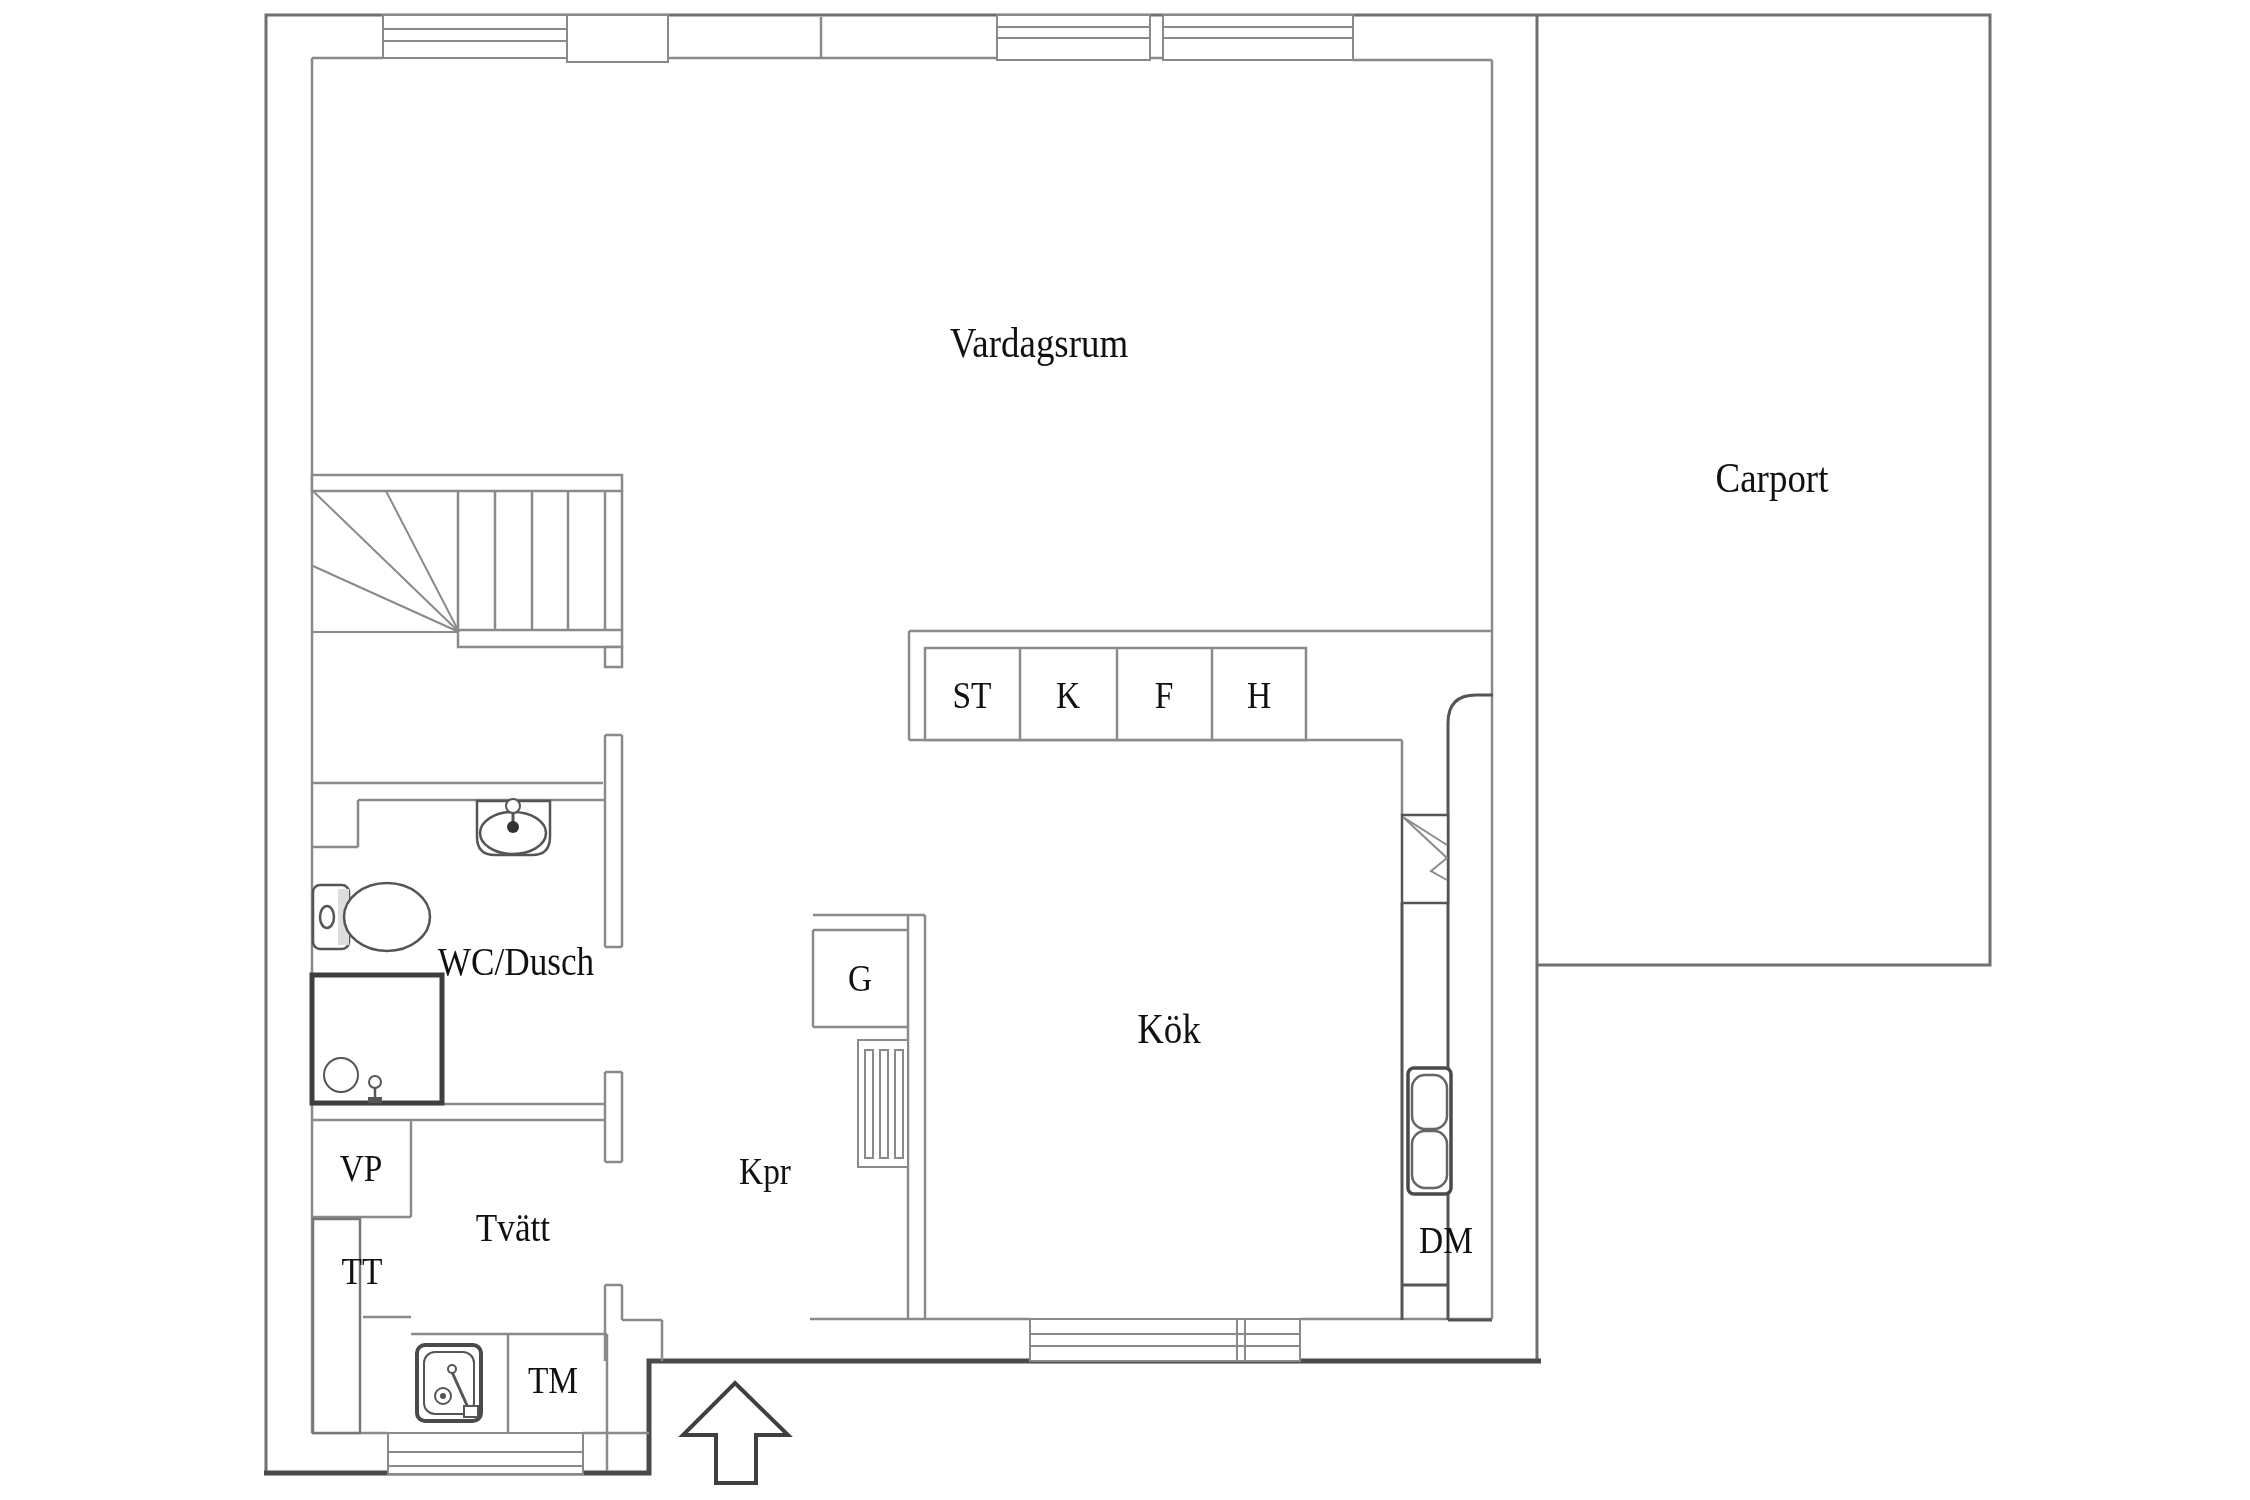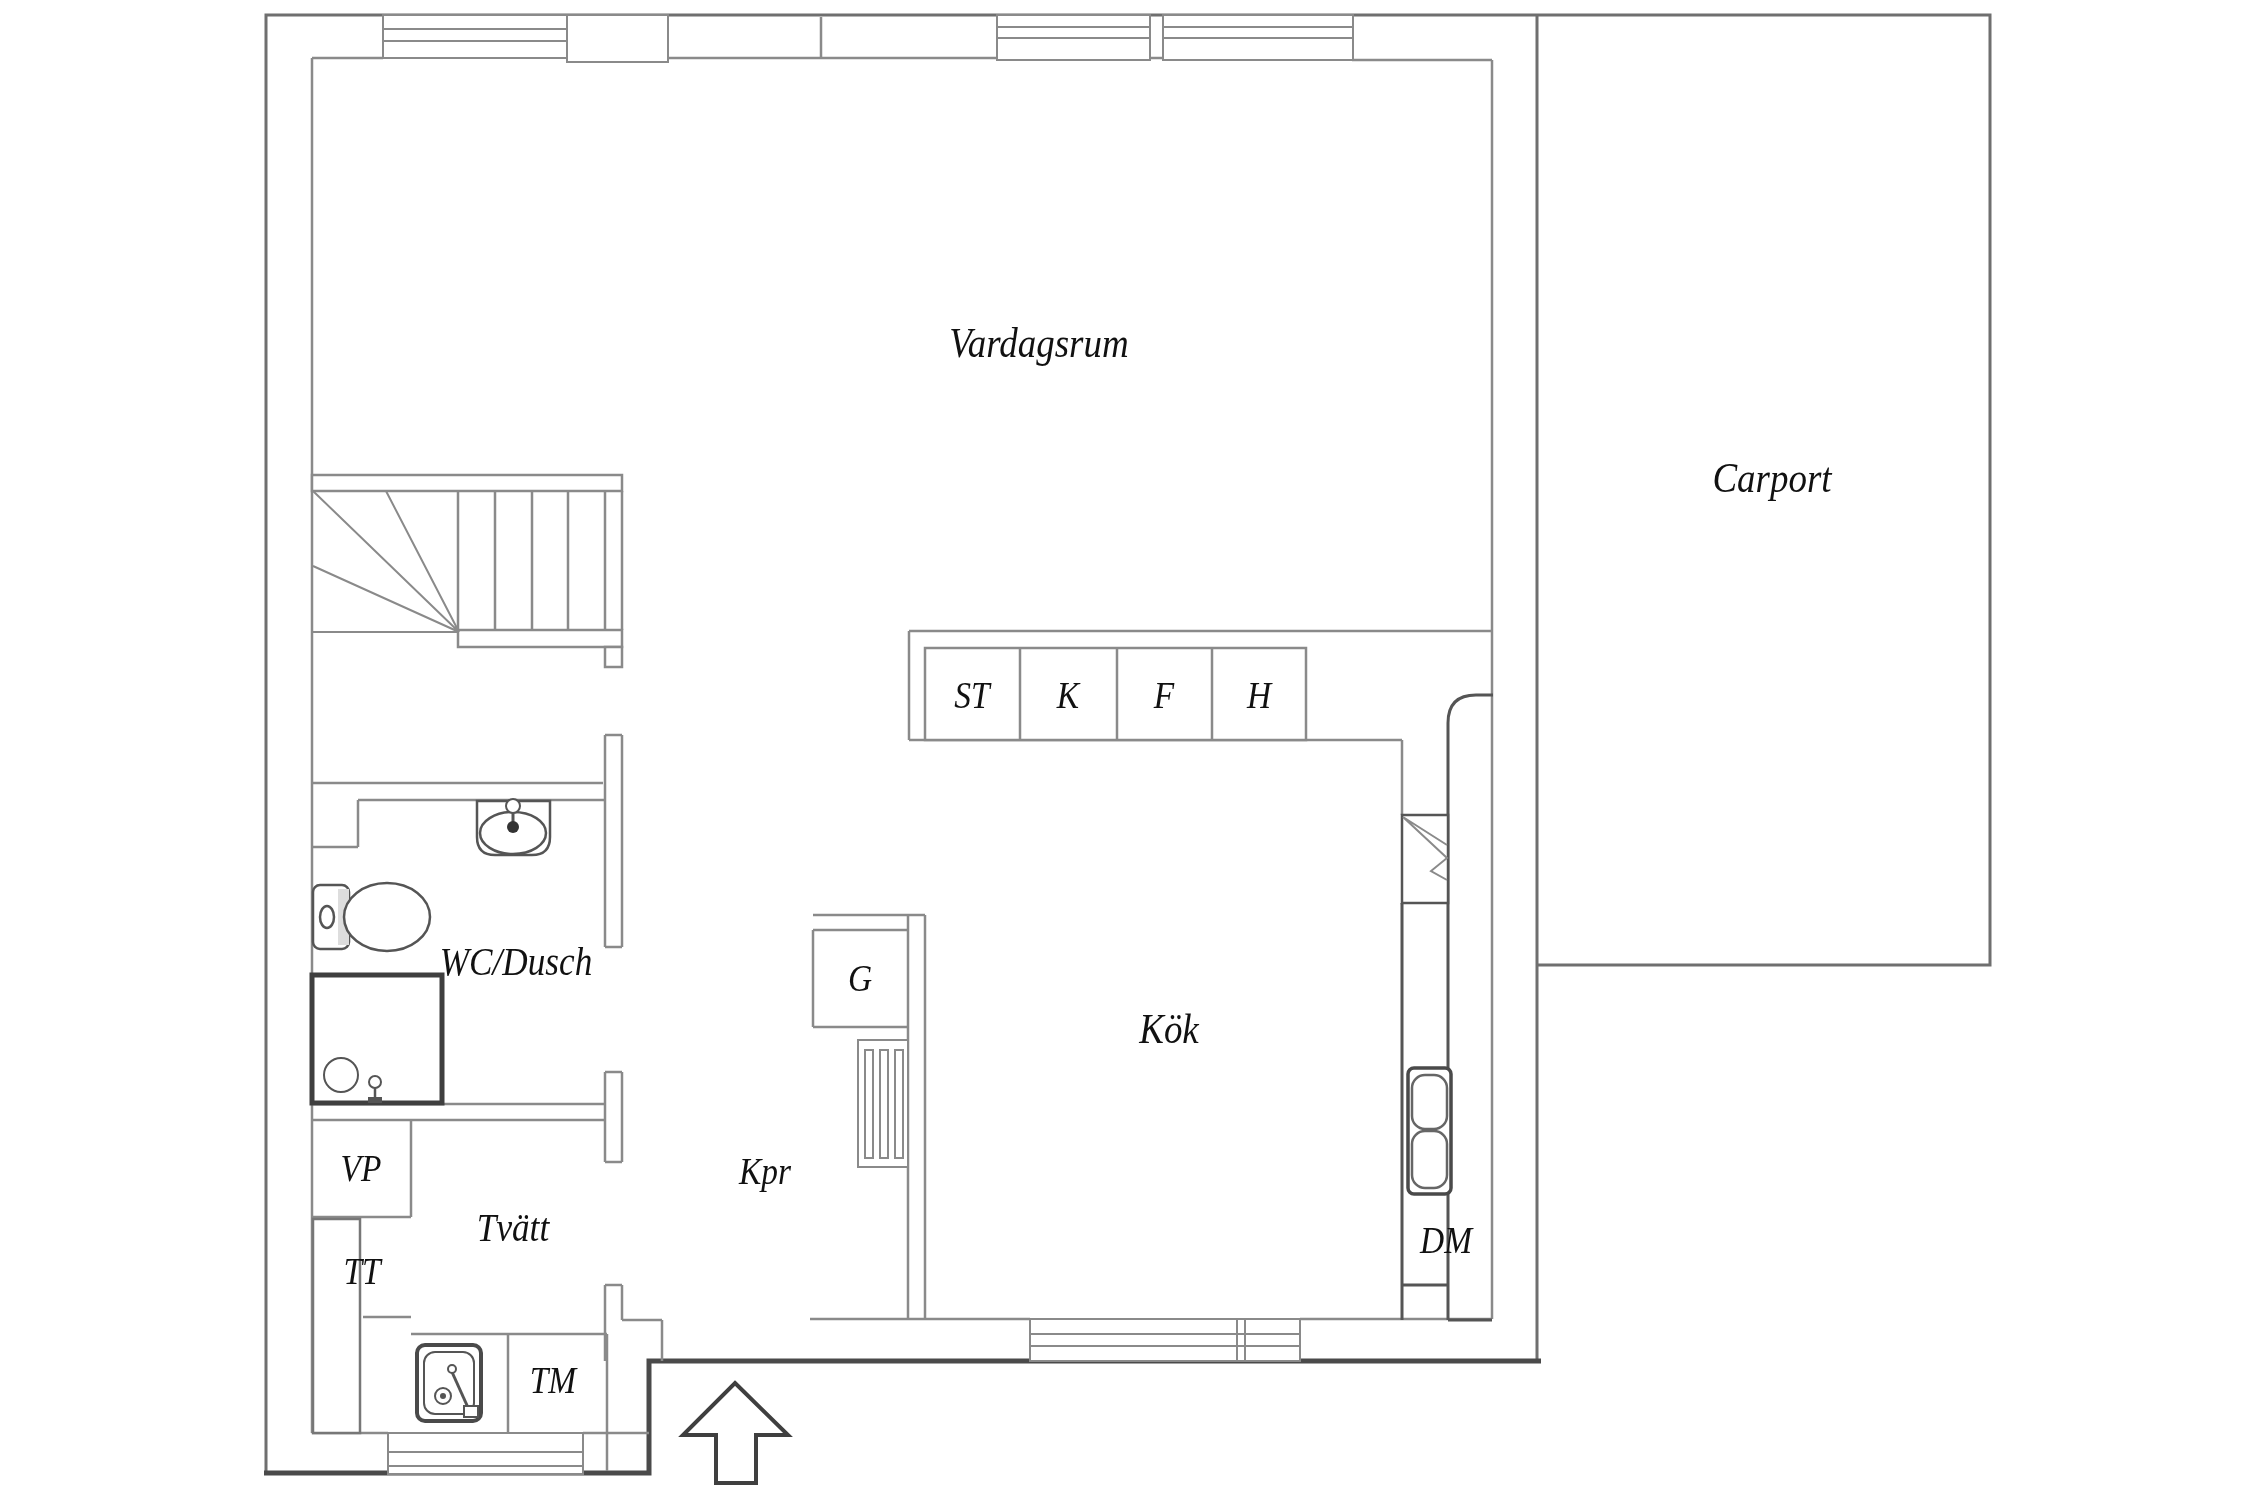--- a/index.html
+++ b/index.html
@@ -1,18 +1,18 @@
 <!DOCTYPE html>
 <html><head>
 <meta charset="utf-8">
 <title>Floor plan</title>
 <style>
   html,body{margin:0;padding:0;background:#ffffff;}
   .plan{position:relative;width:2250px;height:1500px;background:#ffffff;overflow:hidden;
-        font-family:"Liberation Serif","DejaVu Serif",serif;font-style:italic;}
+        font-family:"Liberation Serif","DejaVu Serif",serif;}
   .plan svg{position:absolute;left:0;top:0;}
   .lbl{position:absolute;color:#111111;white-space:nowrap;
        transform:translate(-50%,-50%) scaleX(0.88);
        font-family:"Liberation Serif","DejaVu Serif",serif;}
   .lbl.room{font-size:42px;}
   .lbl.item{font-size:38px;}
 </style>
 </head>
 <body>
 

